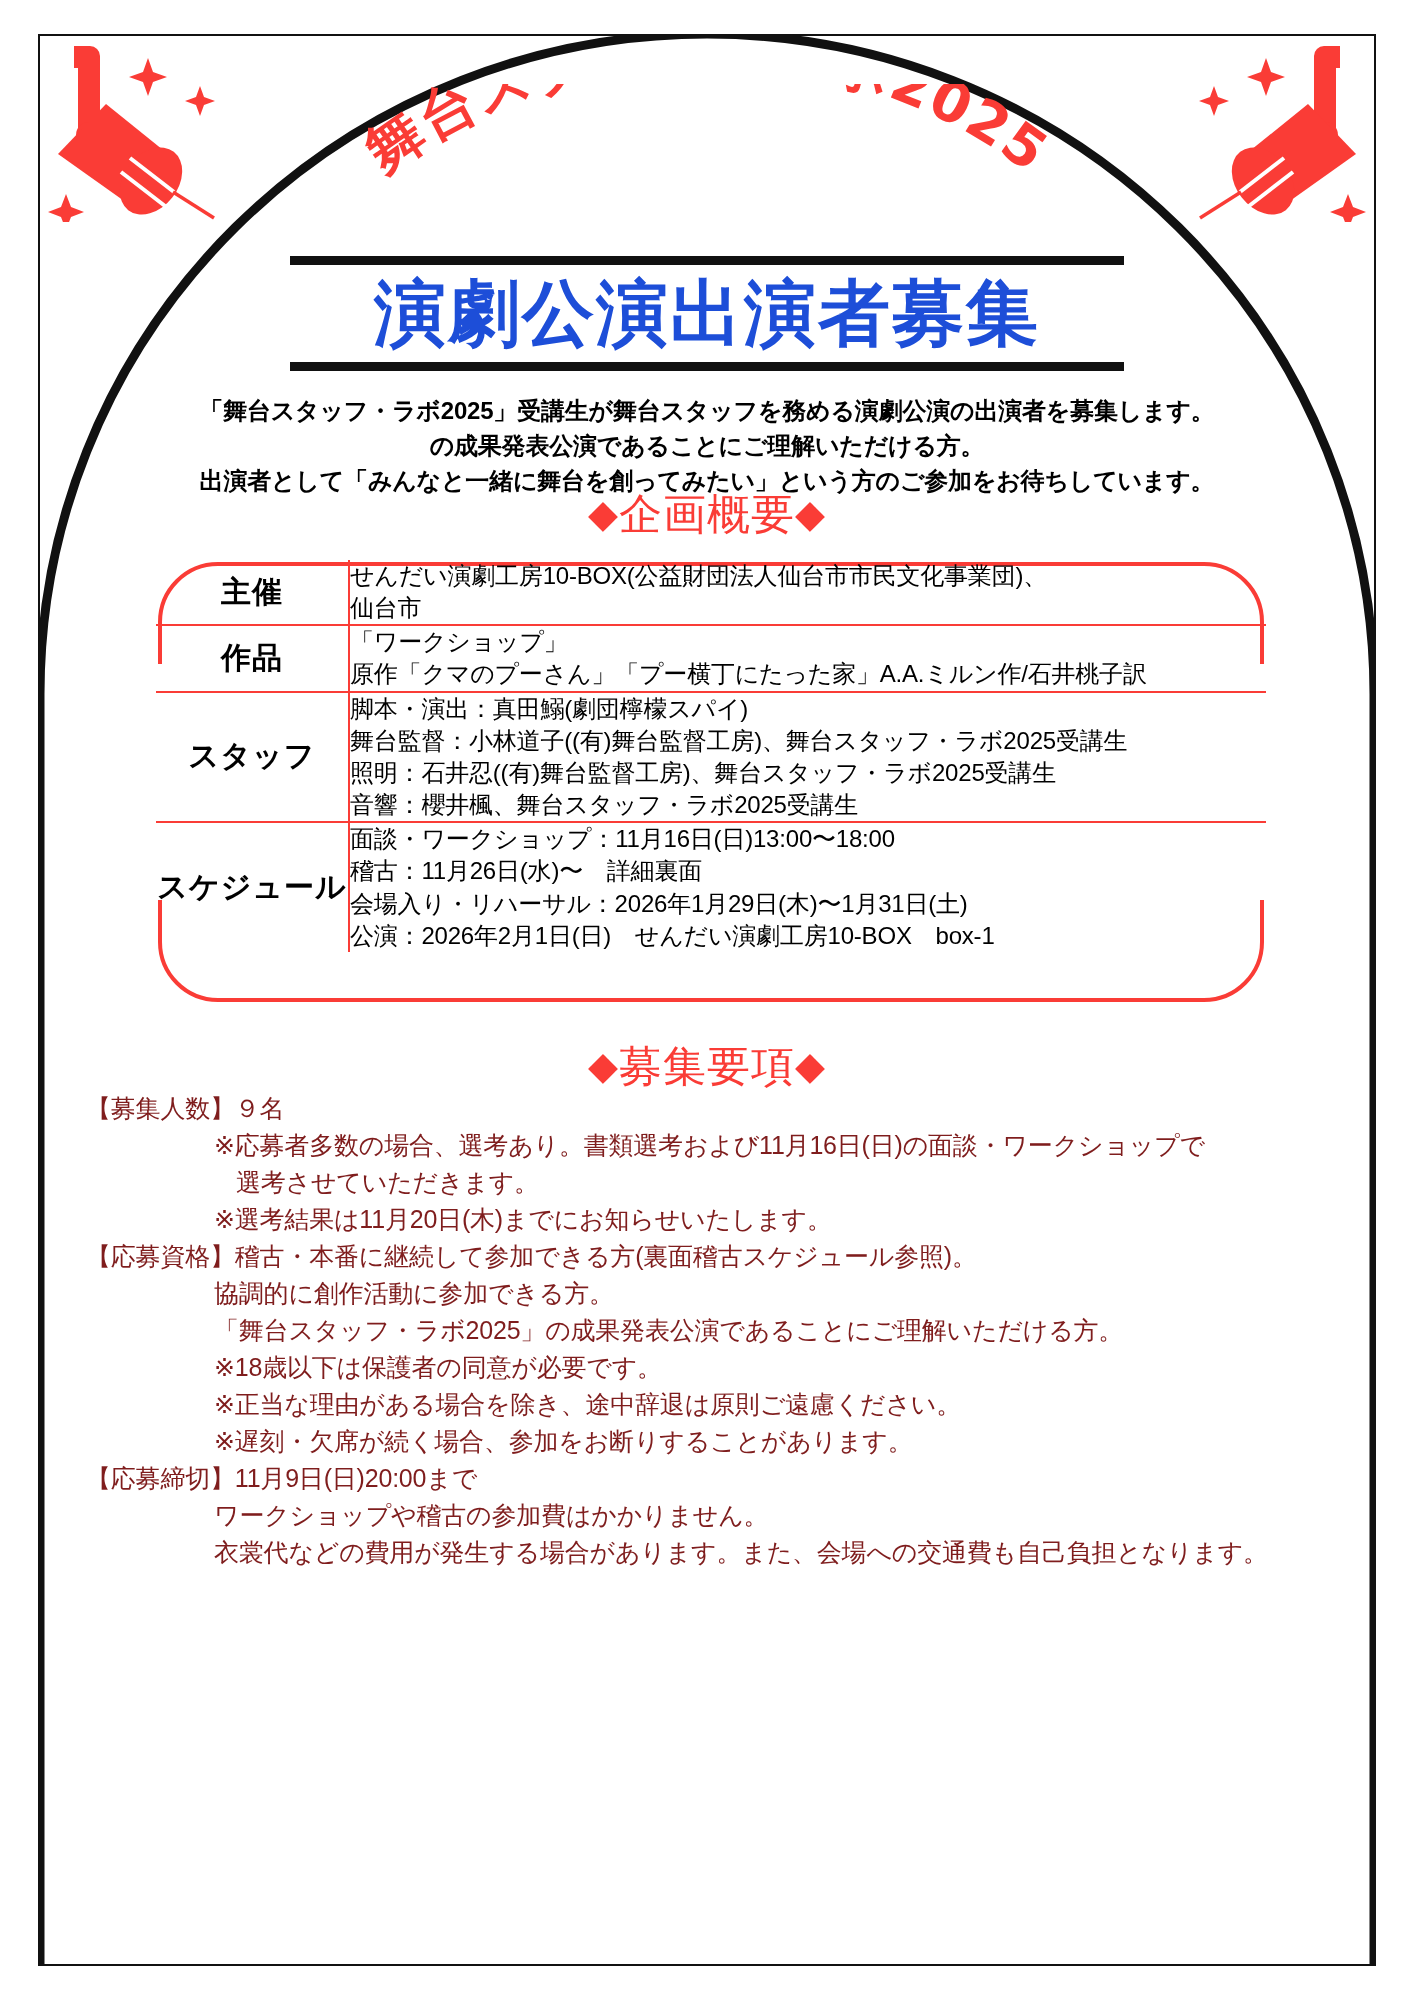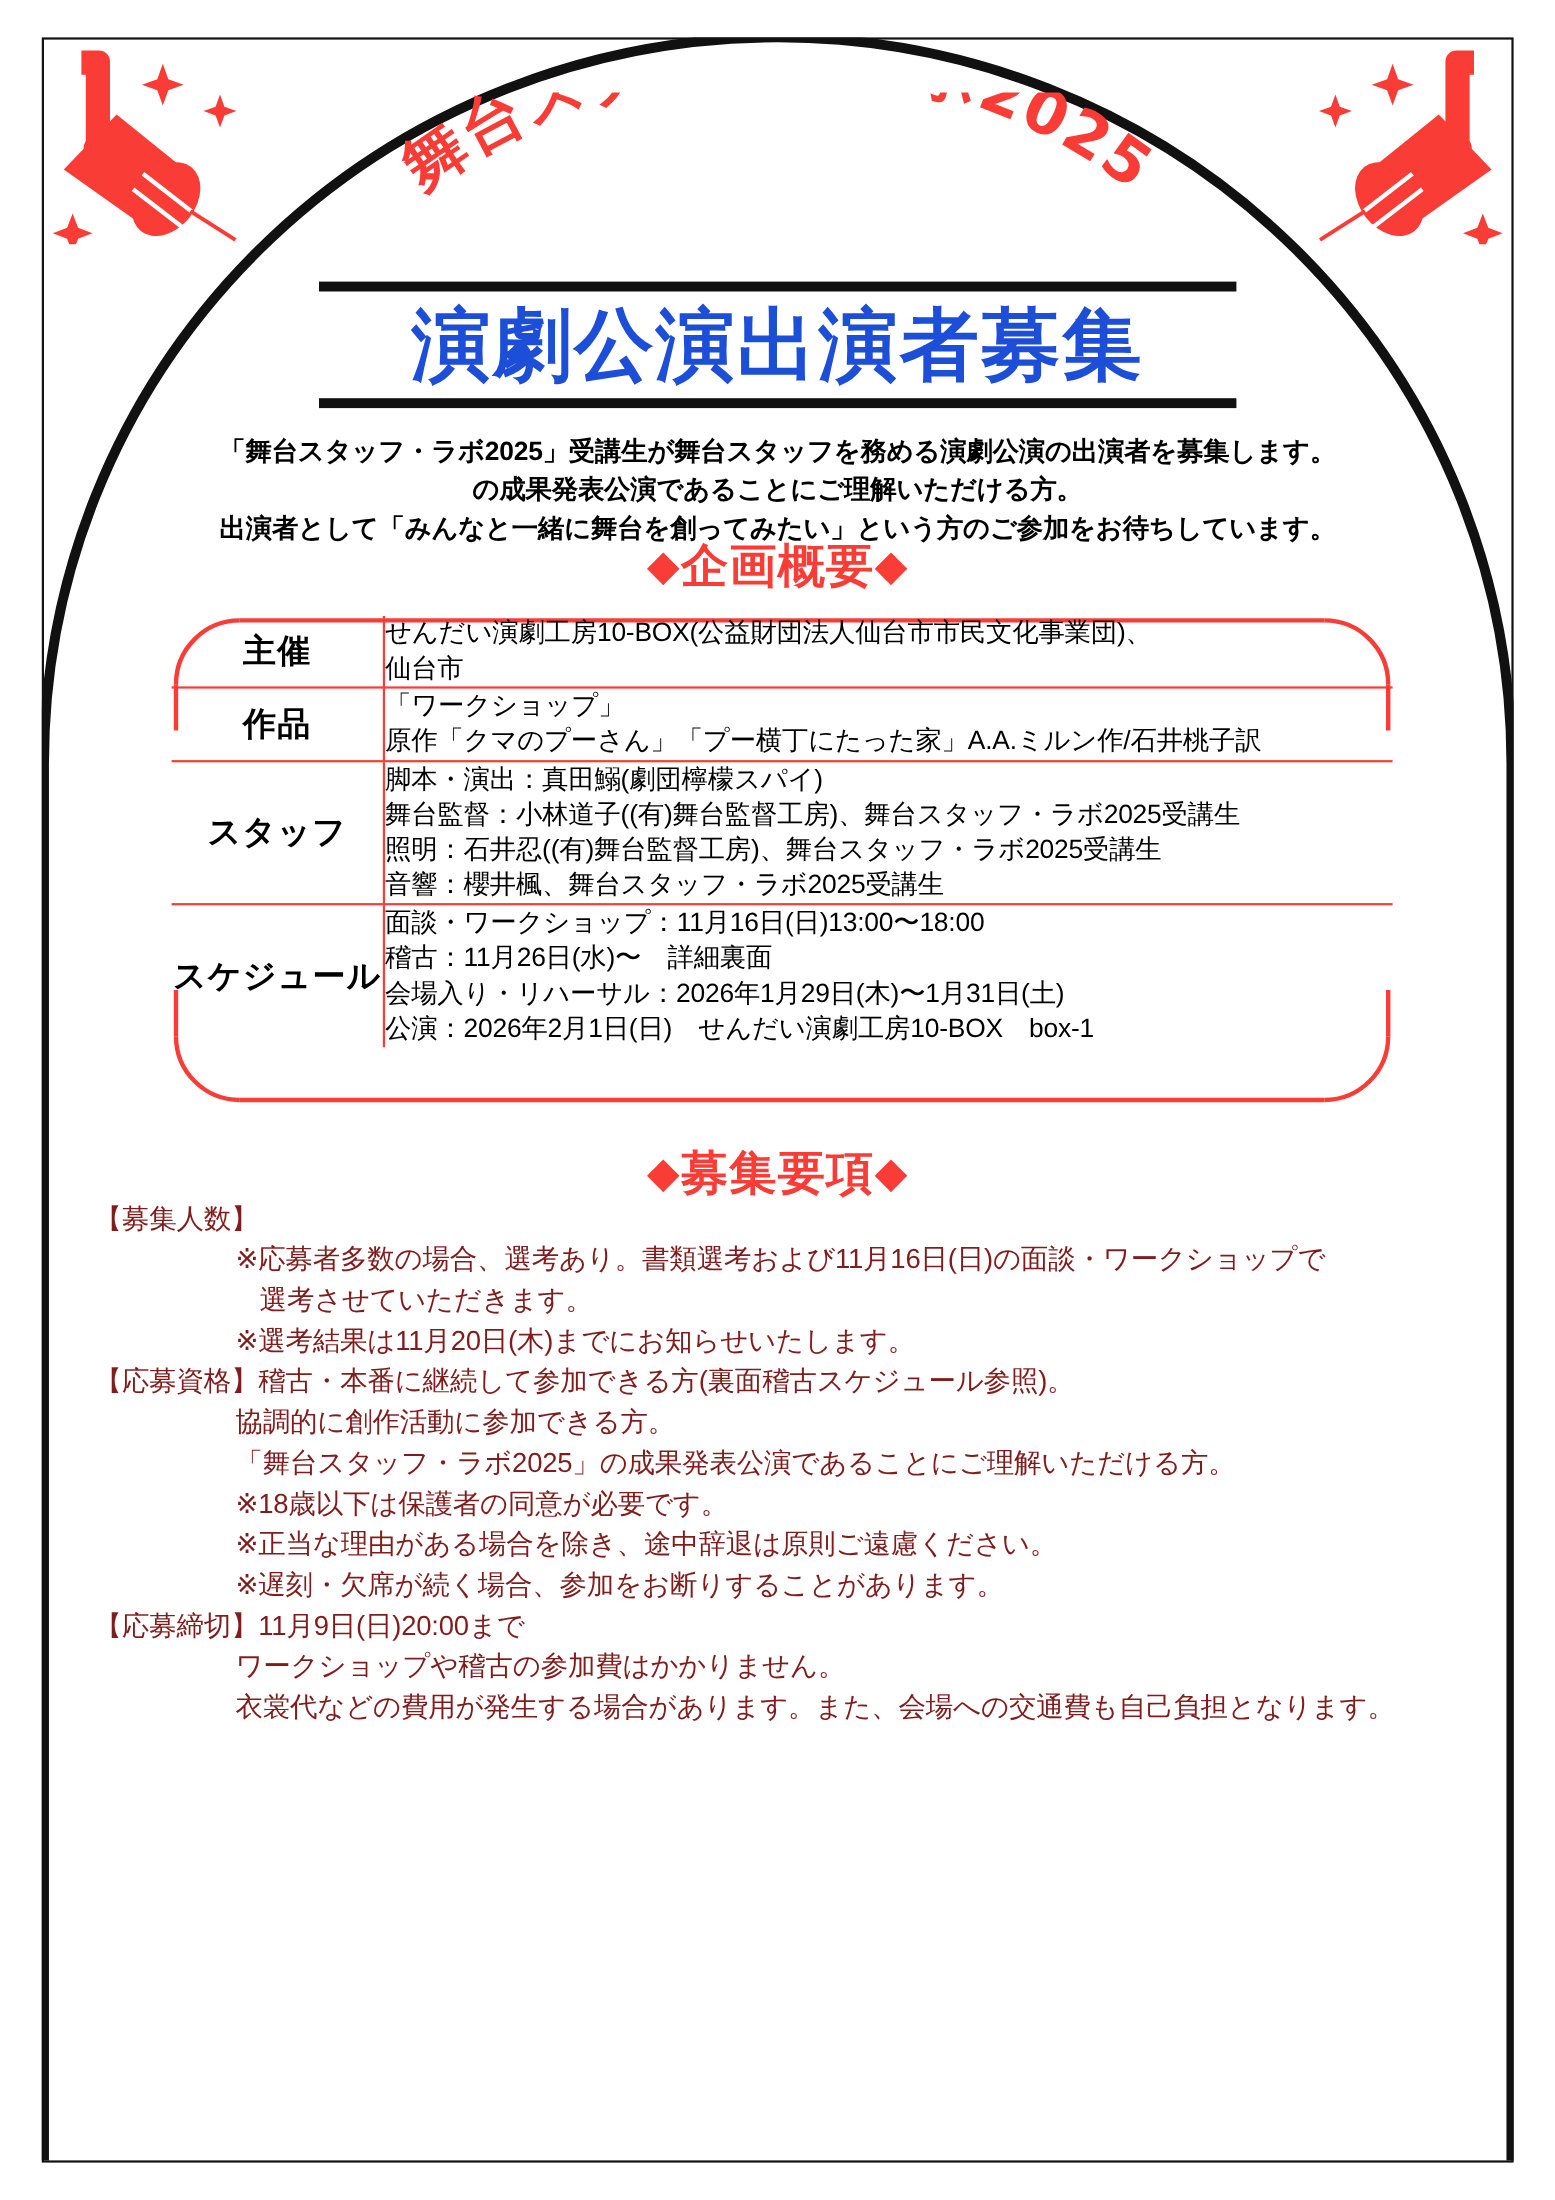--- a/index.html
+++ b/index.html
@@ -100,21 +100,21 @@
   }
 
   
   .section-head {
     position: absolute;
     width: 100%;
     text-align: center;
     z-index: 5;
     color: #fa3c36;
     font-size: 43px;
-    font-weight: 700;
+    font-weight: 400;
     letter-spacing: 1px;
     font-family: "DejaVu Sans", "Liberation Sans", sans-serif;
   }
   .section-head .dia { font-size: 39px; vertical-align: 2px; }
   #head-outline  { top: 486px; }
   #head-terms    { top: 1038px; }
 
   
   .table-wrap {
     position: absolute;
@@ -304,20 +304,21 @@
 </div>
 
 <div class="section-head" id="head-terms">
   <span class="dia">◆</span><span>募集要項</span><span class="dia">◆</span>
 </div>
 
 <div class="terms">
 
   <div class="term-row">
     <span class="term-key">【募集人数】</span>
+    <span class="term-val">９名</span>
   </div>
   <div class="term-sub nowrap">※応募者多数の場合、選考あり。書類選考および11月16日(日)の面談・ワークショップで</div>
   <div class="term-sub2 nowrap">選考させていただきます。</div>
   <div class="term-sub nowrap">※選考結果は11月20日(木)までにお知らせいたします。</div>
 
   <div class="term-row">
     <span class="term-key">【応募資格】</span>
     <span class="term-val">稽古・本番に継続して参加できる方(裏面稽古スケジュール参照)。</span>
   </div>
   <div class="term-sub nowrap">協調的に創作活動に参加できる方。</div>

